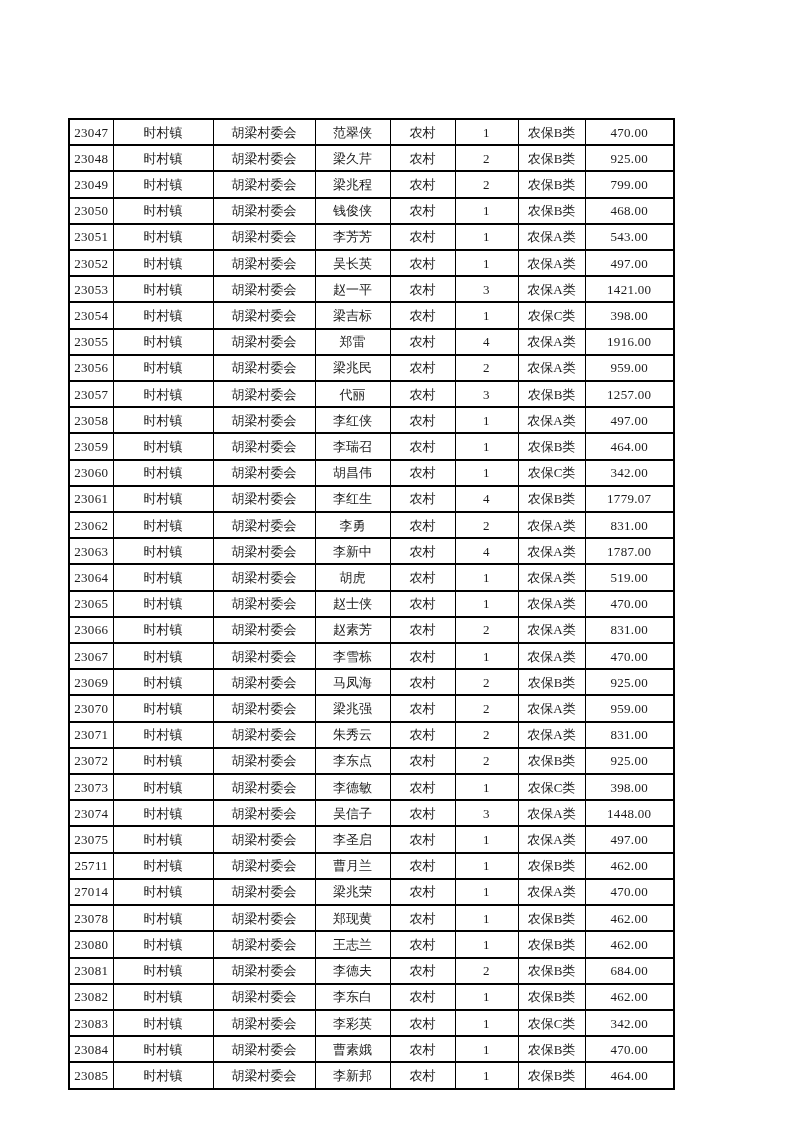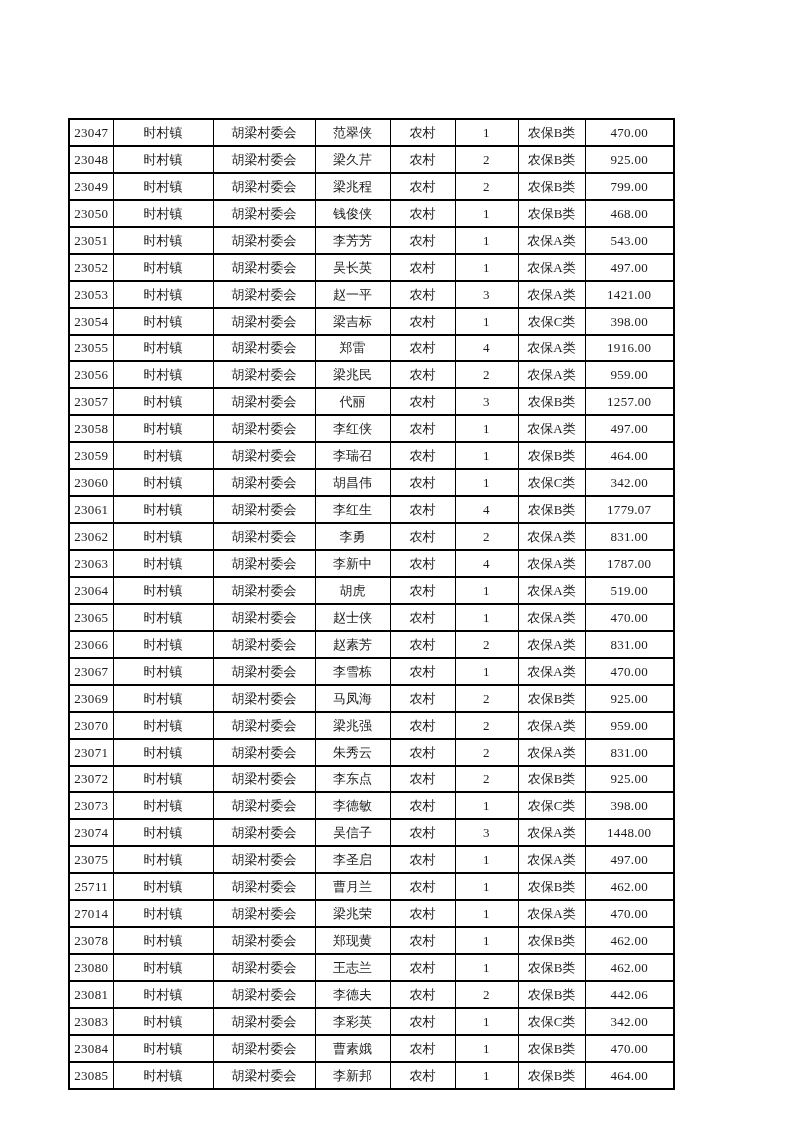--- a/index.html
+++ b/index.html
@@ -391,21 +391,31 @@
         <td class="c-amount">462.00</td>
       </tr>
         <tr>
         <td class="c-id">23081</td>
         <td class="c-town">时村镇</td>
         <td class="c-village">胡梁村委会</td>
         <td class="c-name">李德夫</td>
         <td class="c-area">农村</td>
         <td class="c-count">2</td>
         <td class="c-type">农保B类</td>
-        <td class="c-amount">442.06</td>
+        <td class="c-amount">684.00</td>
+      </tr>
+        <tr>
+        <td class="c-id">23082</td>
+        <td class="c-town">时村镇</td>
+        <td class="c-village">胡梁村委会</td>
+        <td class="c-name">李东白</td>
+        <td class="c-area">农村</td>
+        <td class="c-count">1</td>
+        <td class="c-type">农保B类</td>
+        <td class="c-amount">462.00</td>
       </tr>
         <tr>
         <td class="c-id">23083</td>
         <td class="c-town">时村镇</td>
         <td class="c-village">胡梁村委会</td>
         <td class="c-name">李彩英</td>
         <td class="c-area">农村</td>
         <td class="c-count">1</td>
         <td class="c-type">农保C类</td>
         <td class="c-amount">342.00</td>

